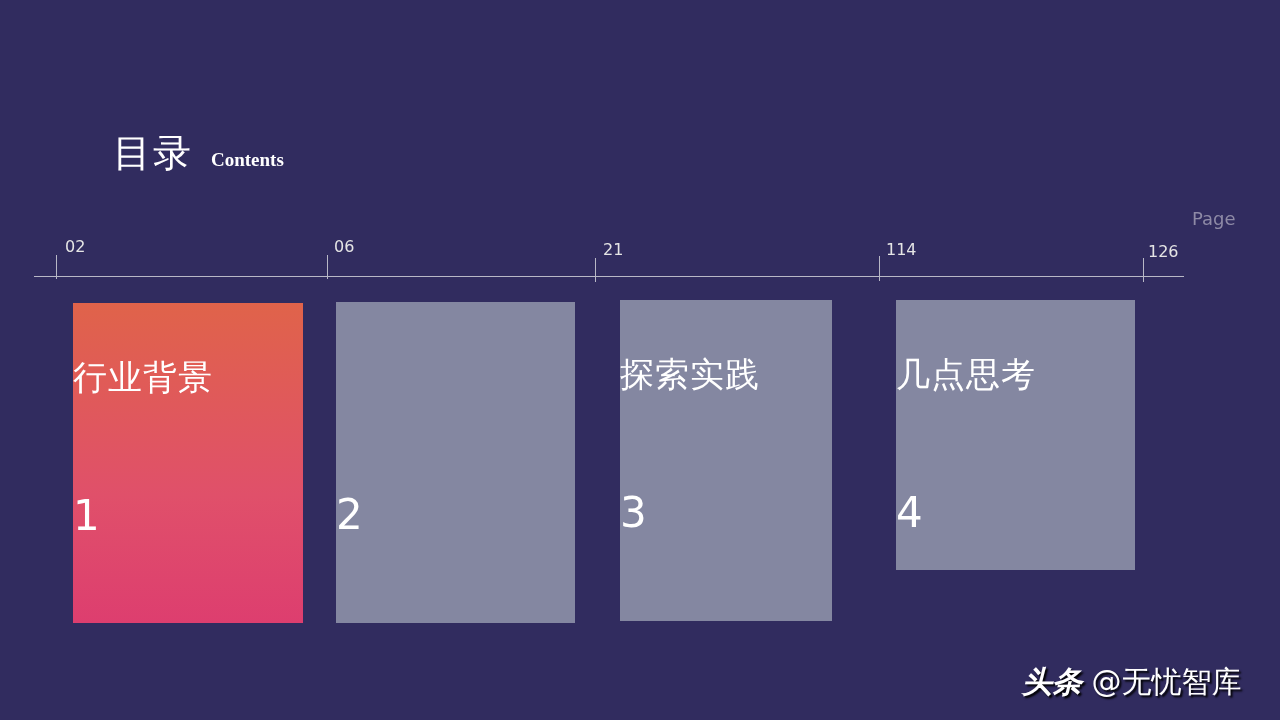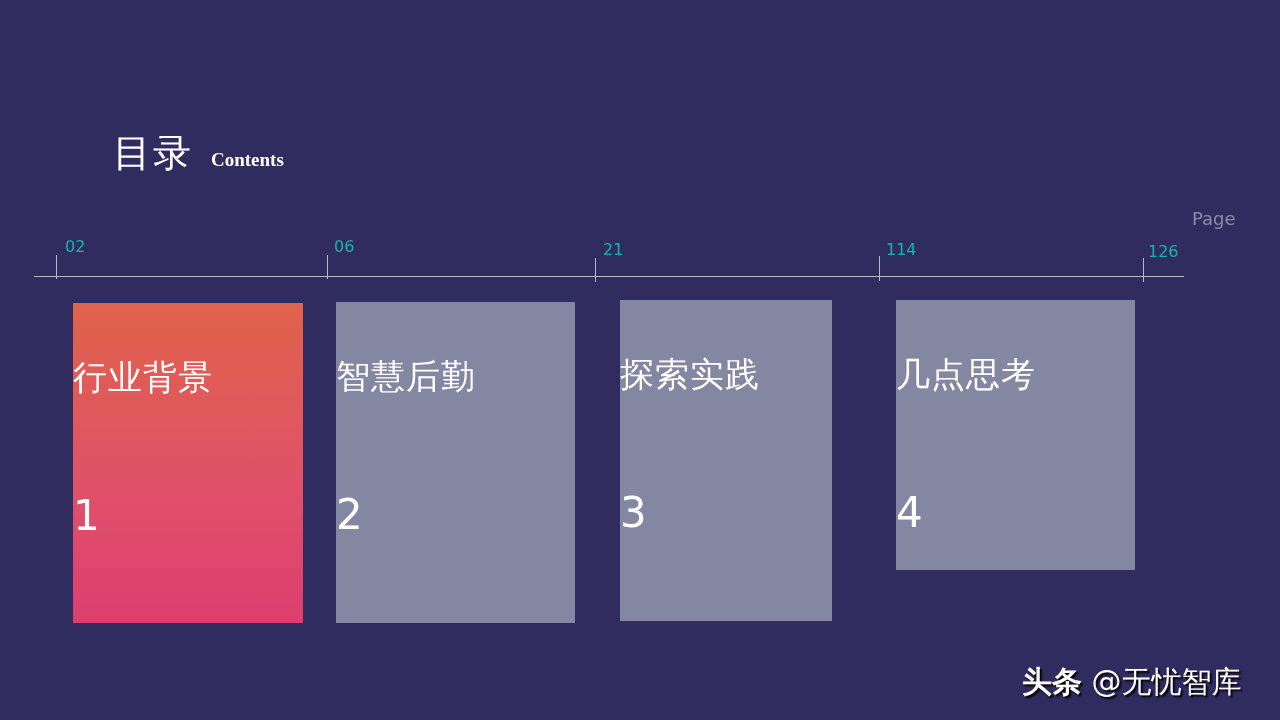--- a/index.html
+++ b/index.html
@@ -21,21 +21,21 @@
     font-weight:bold; font-size:19px; margin-left:18px;
   }
   .axis-line {
     position:absolute; left:34px; top:276px; width:1150px; height:1px;
     background:#b8b8c6;
   }
   .tick {
     position:absolute; width:1px; background:#b8b8c6;
   }
   .tick-label {
-    position:absolute; color:#14b8a6; font-size:16px;
+    position:absolute; color:#e5e5e5; font-size:16px;
     font-family:"DejaVu Sans", sans-serif;
   }
   .page-label {
     position:absolute; left:1192px; top:208px; color:#8e8aa6; font-size:18px;
   }
   .card {
     position:absolute; color:#ffffff; text-align:left;
   }
   .card.active {
     background:linear-gradient(to bottom, #e0634a 0%, #e0506a 60%, #dd3e6f 100%);
@@ -47,21 +47,21 @@
   }
   .card-num {
     position:absolute; left:0; right:0; top:188px;
     font-size:42px;
   }
   .watermark {
     position:absolute; left:1022px; top:662px;
     color:#ffffff; font-size:30px;
     text-shadow:2px 2px 2px #000;
   }
-  .watermark b { font-weight:bold; }
+  .watermark b { font-weight:bold;font-style:italic; }
 </style>
 </head>
 <body>
 
 <div class="title">
   <span class="title-cn">目录</span>
   <span class="title-en">Contents</span>
 </div>
 
 <div>
@@ -83,21 +83,20 @@
   <div class="tick" style="left:1143px; top:258px; height:24px;"></div>
   <div class="tick-label" style="left:1148px; top:242px;">126</div>
 </div>
 
 <div class="card active" style="left:73px; top:303px; width:230px; height:320px;">
   <div class="card-title">行业背景</div>
   <div class="card-num">1</div>
 </div>
 
 <div class="card inactive" style="left:336px; top:302px; width:239px; height:321px;">
-  <div class="card-title">智慧后勤</div>
   <div class="card-num">2</div>
 </div>
 
 <div class="card inactive" style="left:620px; top:300px; width:212px; height:321px;">
   <div class="card-title">探索实践</div>
   <div class="card-num">3</div>
 </div>
 
 <div class="card inactive" style="left:896px; top:300px; width:239px; height:270px;">
   <div class="card-title">几点思考</div>

